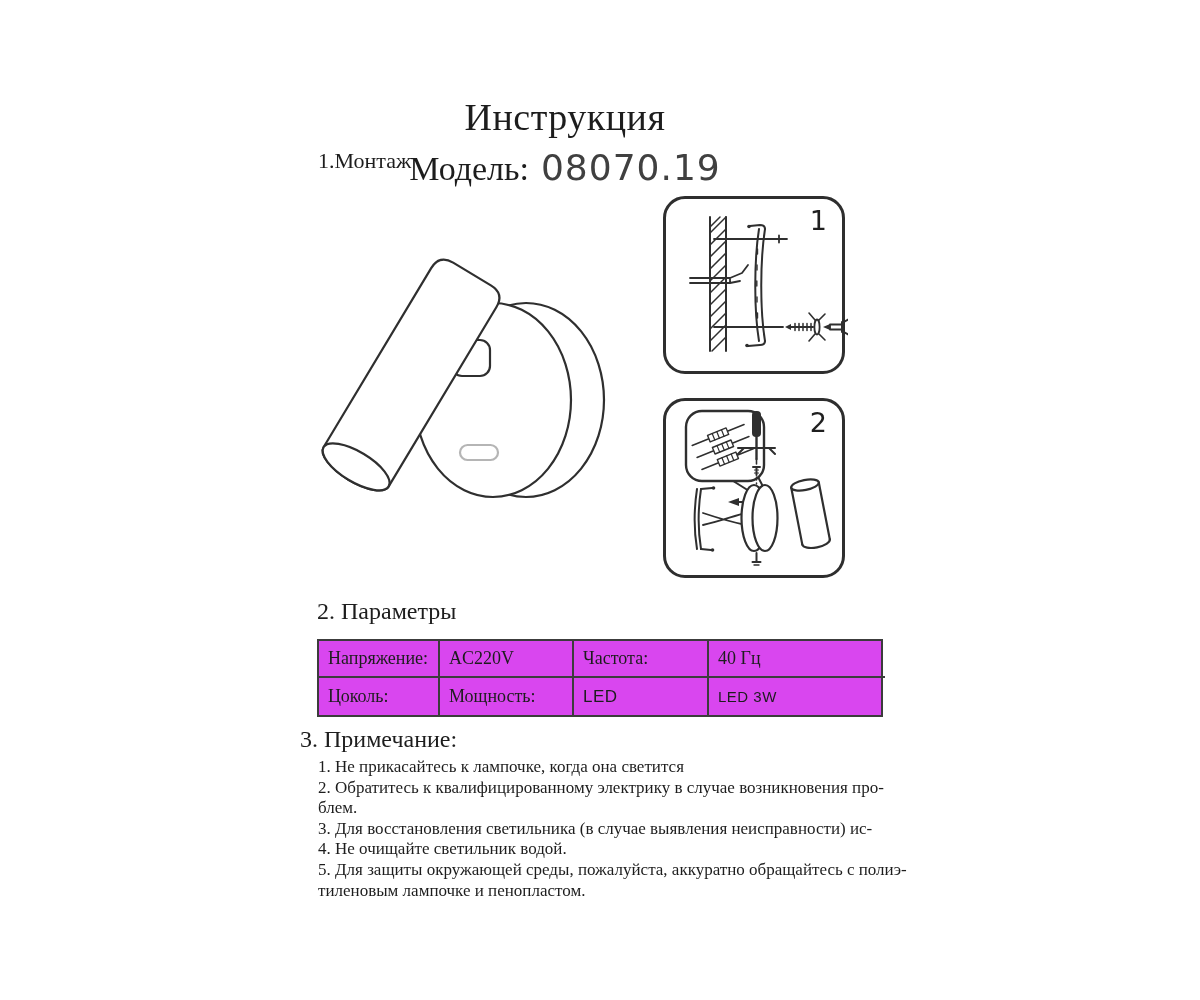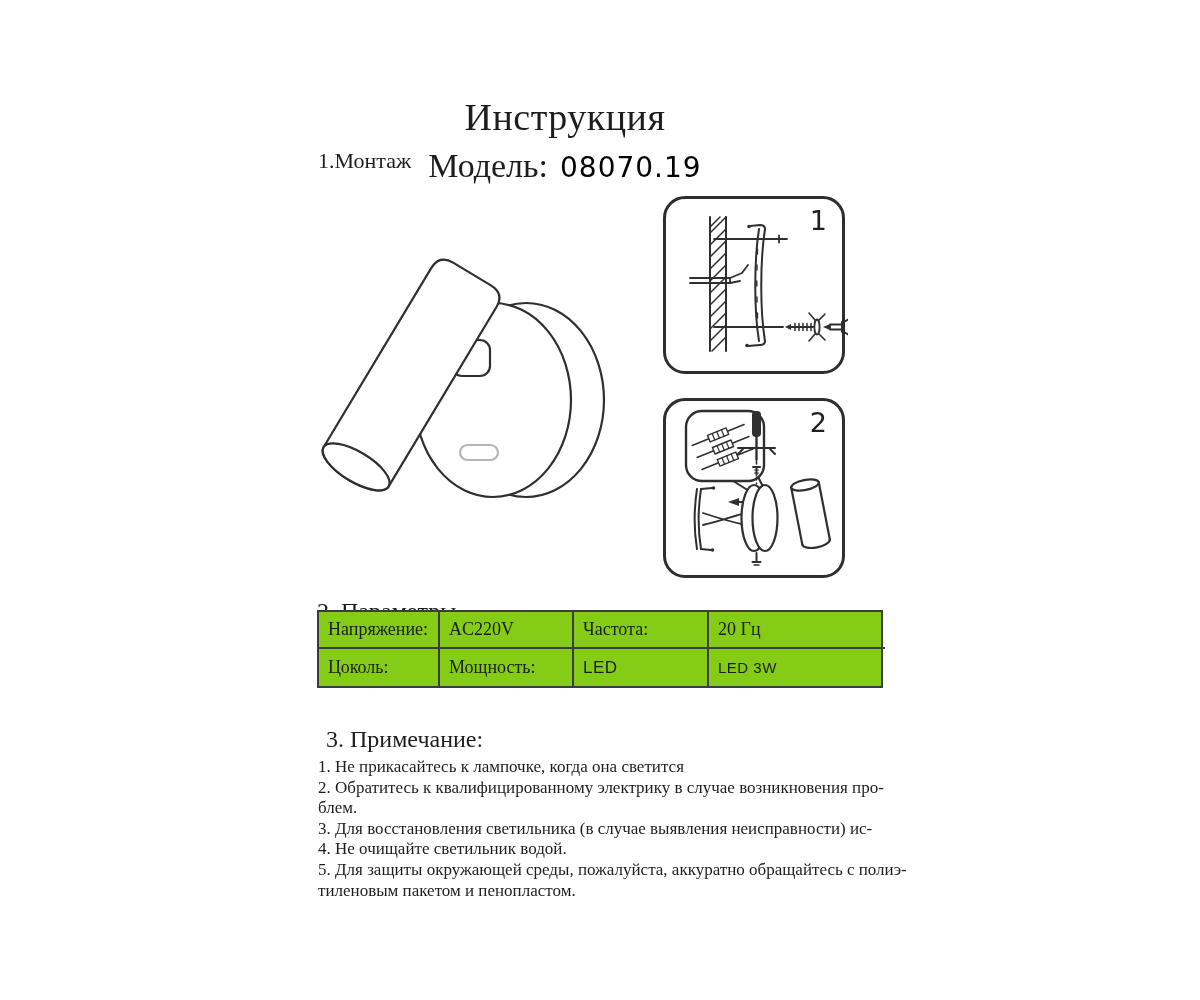--- a/index.html
+++ b/index.html
@@ -8,45 +8,45 @@
     background:#ffffff;color:#1d1d1d;
     font-family:"Liberation Serif","DejaVu Serif",serif;
   }
   .abs{position:absolute;}
   
   .header-wrap{left:0;top:58px;width:1130px;text-align:center;}
   .doc-title{font-size:38px;letter-spacing:.5px;margin-top:37px;}
   .model-line{margin-top:8px;font-size:34px;}
   .model-number{
     font-family:"DejaVu Sans","Liberation Sans",sans-serif;
-    font-size:28px;letter-spacing:1px;margin-left:12px;color:#000000;
+    font-size:36px;letter-spacing:1px;margin-left:12px;color:#404040;
   }
   
   .h-mount{left:318px;top:148px;font-size:22px;}
   .h-params{left:317px;top:598px;font-size:24px;}
-  .h-notes{left:326px;top:726px;font-size:24px;}
+  .h-notes{left:300px;top:726px;font-size:24px;}
   
   .panel{
     width:182px;height:178px;border:3px solid #2e2e2e;border-radius:22px;
     box-sizing:border-box;background:#fff;
   }
   .panel-1{left:663px;top:196px;}
   .panel-2{left:663px;top:398px;height:180px;}
   .panel-num{
     position:absolute;right:15px;top:6px;
     font-family:"DejaVu Sans","Liberation Sans",sans-serif;
     font-size:27px;color:#1f1f1f;
   }
   .panel svg{position:absolute;left:0;top:0;}
   
   .params-table{
-    left:317px;top:610px;width:566px;
+    left:317px;top:639px;width:566px;
     display:grid;grid-template-columns:121px 134px 135px 176px;
     grid-auto-rows:37px;border:2px solid #3c3c3c;box-sizing:border-box;
-    background:#84cc16;
+    background:#d946ef;
   }
   .cell{
     display:flex;align-items:center;padding-left:9px;font-size:18px;
     border-right:2px solid #3c3c3c;border-bottom:2px solid #3c3c3c;
     box-sizing:border-box;white-space:nowrap;overflow:hidden;
   }
   .cell.last-col{border-right:none;}
   .cell.last-row{border-bottom:none;}
   .cell.sans{font-family:"Liberation Sans","DejaVu Sans",sans-serif;font-size:17px;letter-spacing:.5px;}
   .cell.sans-small{font-family:"Liberation Sans","DejaVu Sans",sans-serif;font-size:15px;letter-spacing:.5px;}
@@ -180,30 +180,30 @@
     </g>
   </svg>
 </div>
 
 <div class="abs h-params">2. Параметры</div>
 
 <div class="abs params-table">
   <div class="cell">Напряжение:</div>
   <div class="cell">AC220V</div>
   <div class="cell">Частота:</div>
-  <div class="cell last-col">20 Гц</div>
+  <div class="cell last-col">40 Гц</div>
   <div class="cell last-row">Цоколь:</div>
   <div class="cell last-row">Мощность:</div>
   <div class="cell last-row sans">LED</div>
   <div class="cell last-row last-col sans-small">LED 3W</div>
 </div>
 
 <div class="abs h-notes">3. Примечание:</div>
 
 <div class="abs notes">
   <div>1. Не прикасайтесь к лампочке, когда она светится</div>
   <div>2. Обратитесь к квалифицированному электрику в случае возникновения про-</div>
   <div>блем.</div>
   <div>3. Для восстановления светильника (в случае  выявления неисправности) ис-</div>
   <div>4. Не очищайте  светильник водой.</div>
   <div>5. Для защиты окружающей среды, пожалуйста, аккуратно обращайтесь с полиэ-</div>
-  <div>тиленовым пакетом и пенопластом.</div>
+  <div>тиленовым лампочке и пенопластом.</div>
 </div>
 
 </body></html>

